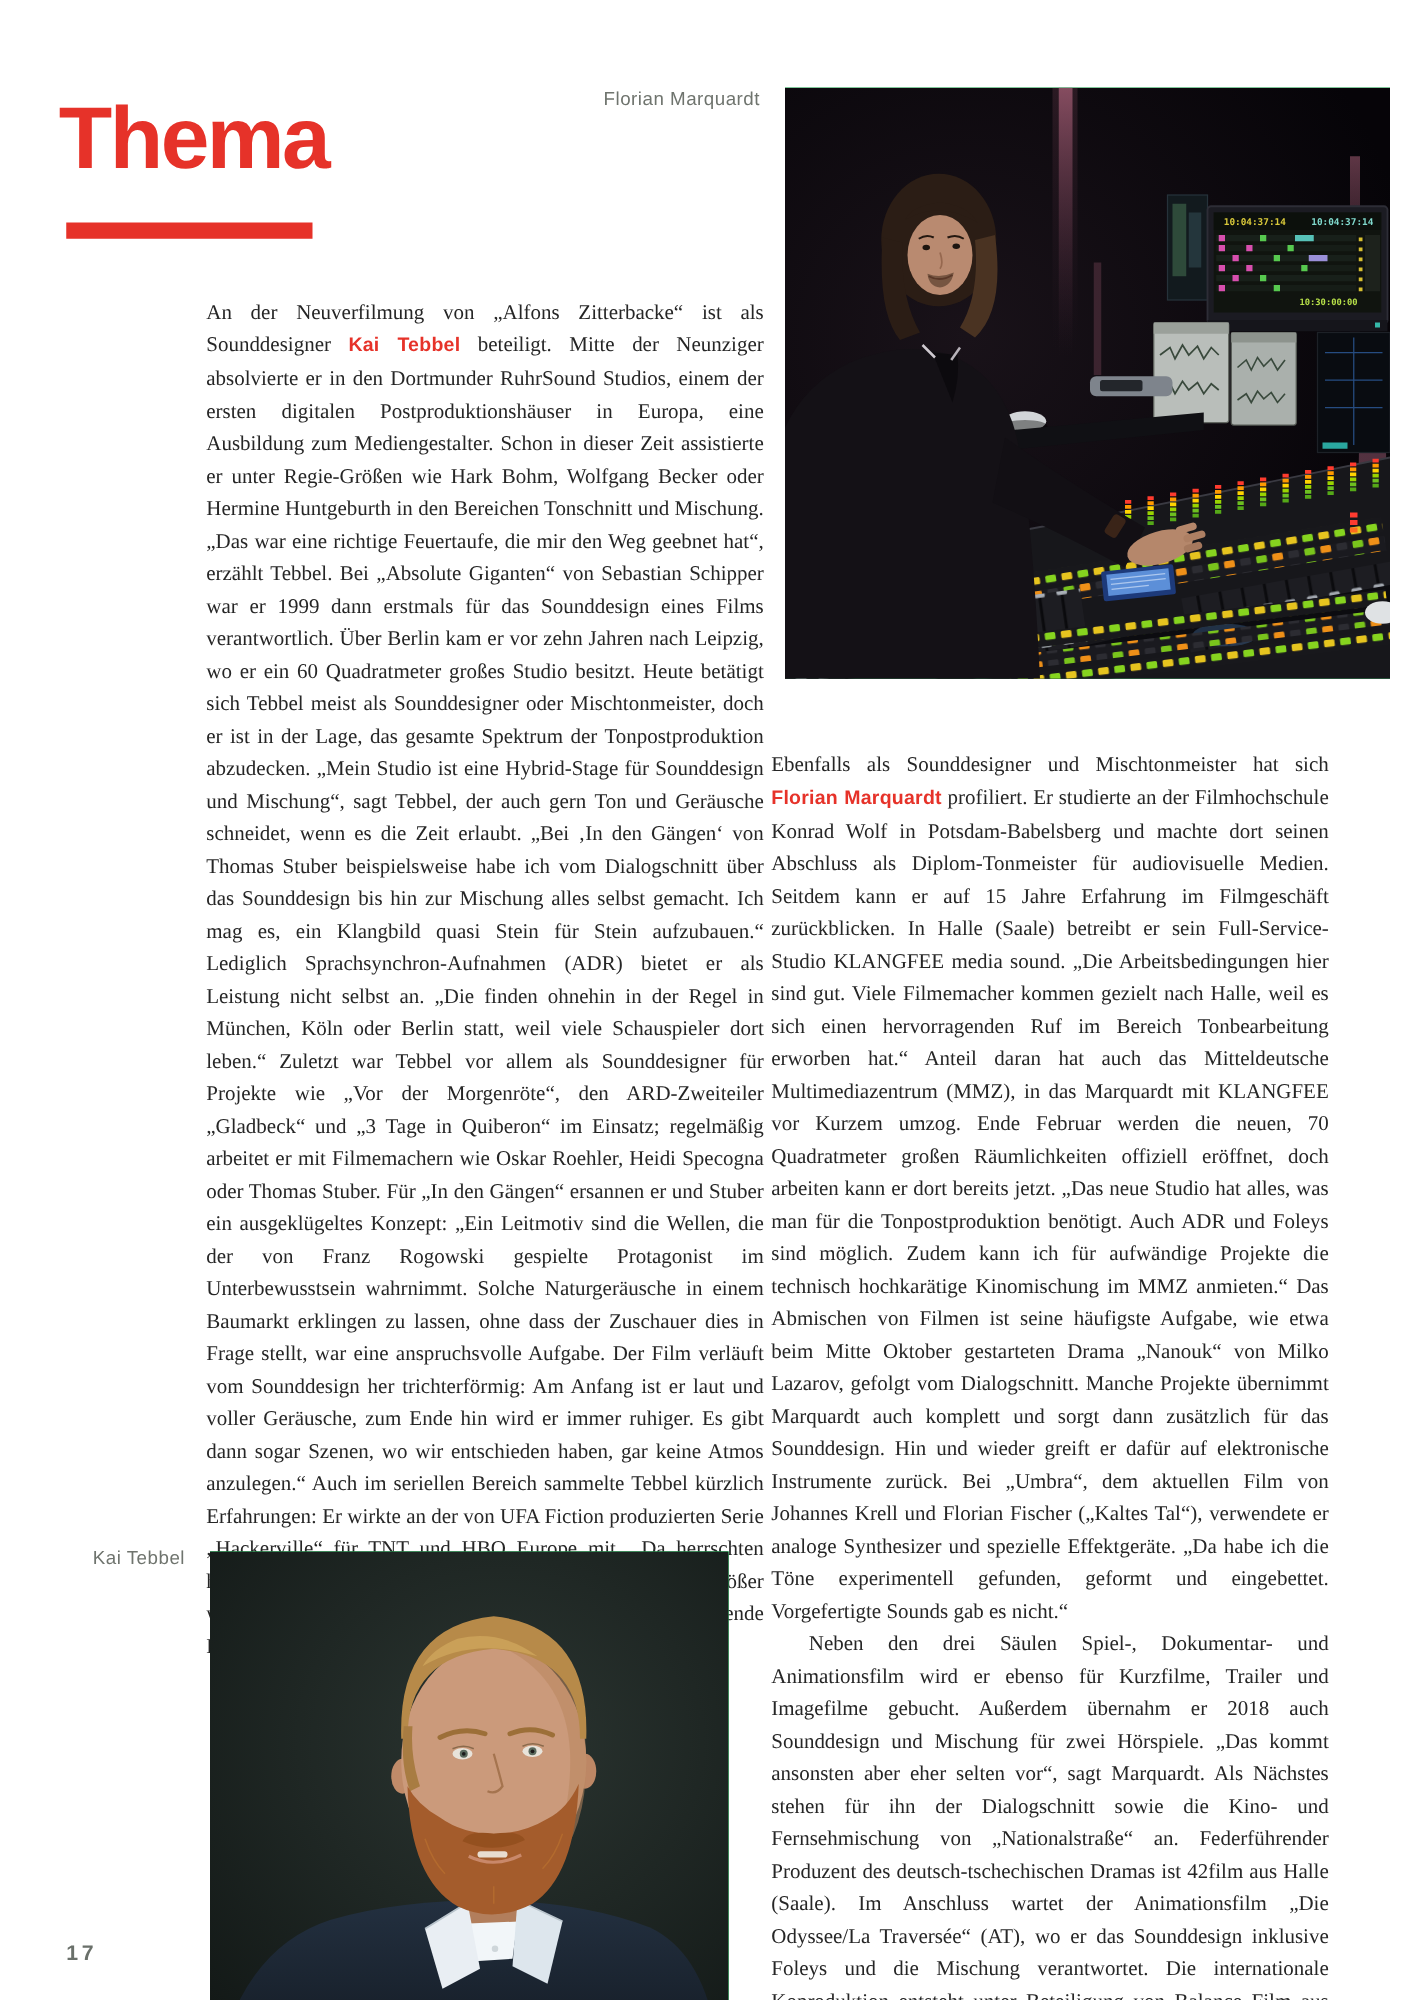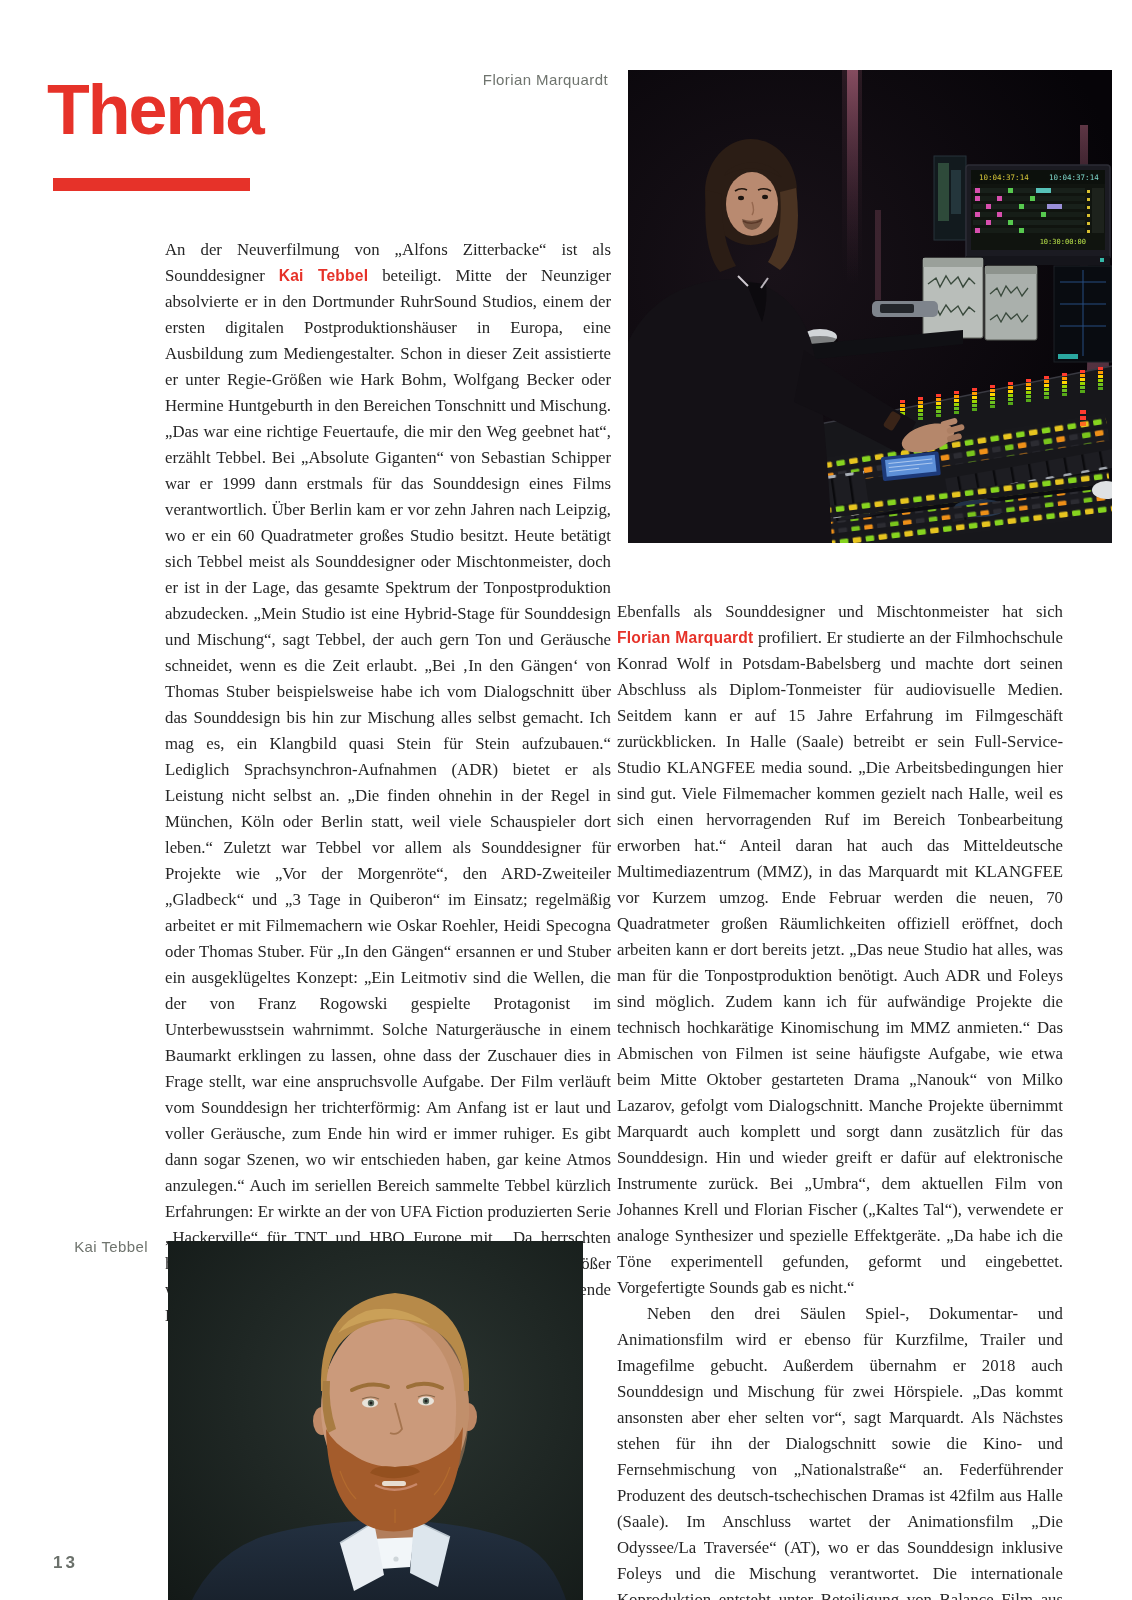--- a/index.html
+++ b/index.html
@@ -34,21 +34,21 @@
   }
   .caption {
     position: absolute;
     font-family: "Liberation Sans", sans-serif;
     font-size: 15px;
     letter-spacing: 0.4px;
     color: #6f746e;
   }
   .caption-top { left: 408px; top: 48px; width: 200px; text-align: right; }
   .caption-bottom { left: 28px; top: 1215px; width: 120px; text-align: right; }
-  .photo { position: absolute; overflow: hidden; background: #22c55e; }
+  .photo { position: absolute; overflow: hidden; background: #22c55e; font-weight: bold; }
   .photo-top { left: 628px; top: 47px; width: 484px; height: 473px; }
   .photo-bottom { left: 168px; top: 1218px; width: 415px; height: 382px; }
   .photo svg { display: block; width: 100%; height: 100%; }
   .col {
     position: absolute;
     width: 446px;
     font-size: 16.8px;
     line-height: 26px;
     color: #262626;
     text-align: justify;
@@ -358,15 +358,15 @@
 
         <path d="M158 188 Q160 262 198 284 Q227 298 258 282 Q292 260 295 186 Q286 206 270 214 Q250 226 227 226 Q202 226 184 213 Q166 203 158 188 Z" fill="#a45c2c"></path>
         <path d="M202 232 Q227 243 252 231 Q248 223 227 226 Q206 223 202 232 Z" fill="#94501f"></path>
         <rect x="214" y="240" width="24" height="5" rx="2.5" fill="#e8ddd0"></rect>
         <path d="M207 244 Q227 254 249 243" stroke="#c9886a" stroke-width="2.5" fill="none"></path>
         <path d="M172 230 q6 18 16 28 M282 226 q-6 18 -16 28 M227 268 v14" stroke="#b9702f" stroke-width="1.2" fill="none" opacity="0.7"></path>
       </g>
     </svg>
   </figure>
 
-  <div class="page-number">13</div>
+  <div class="page-number">17</div>
 
 </div>
 
 </body></html>

